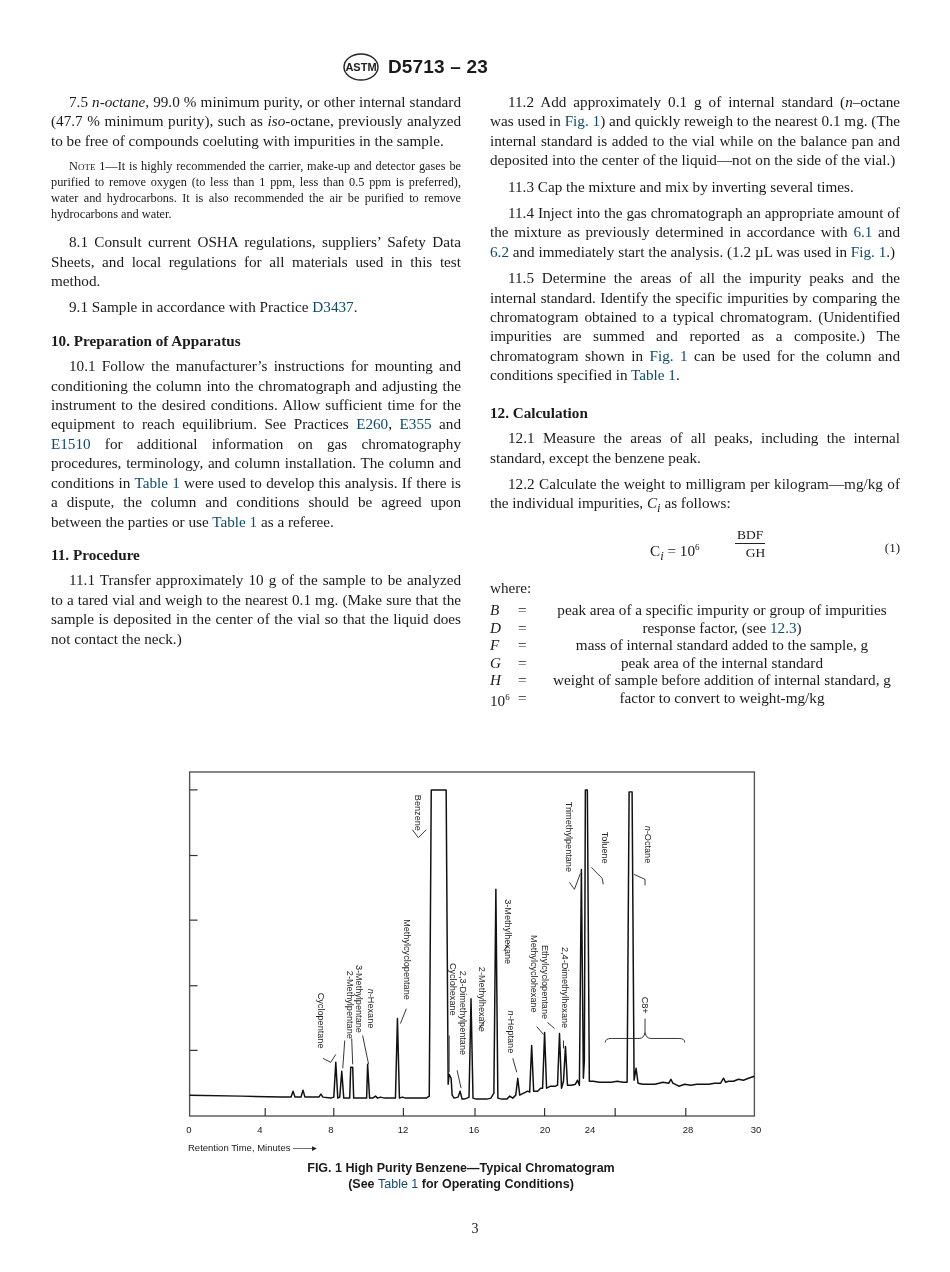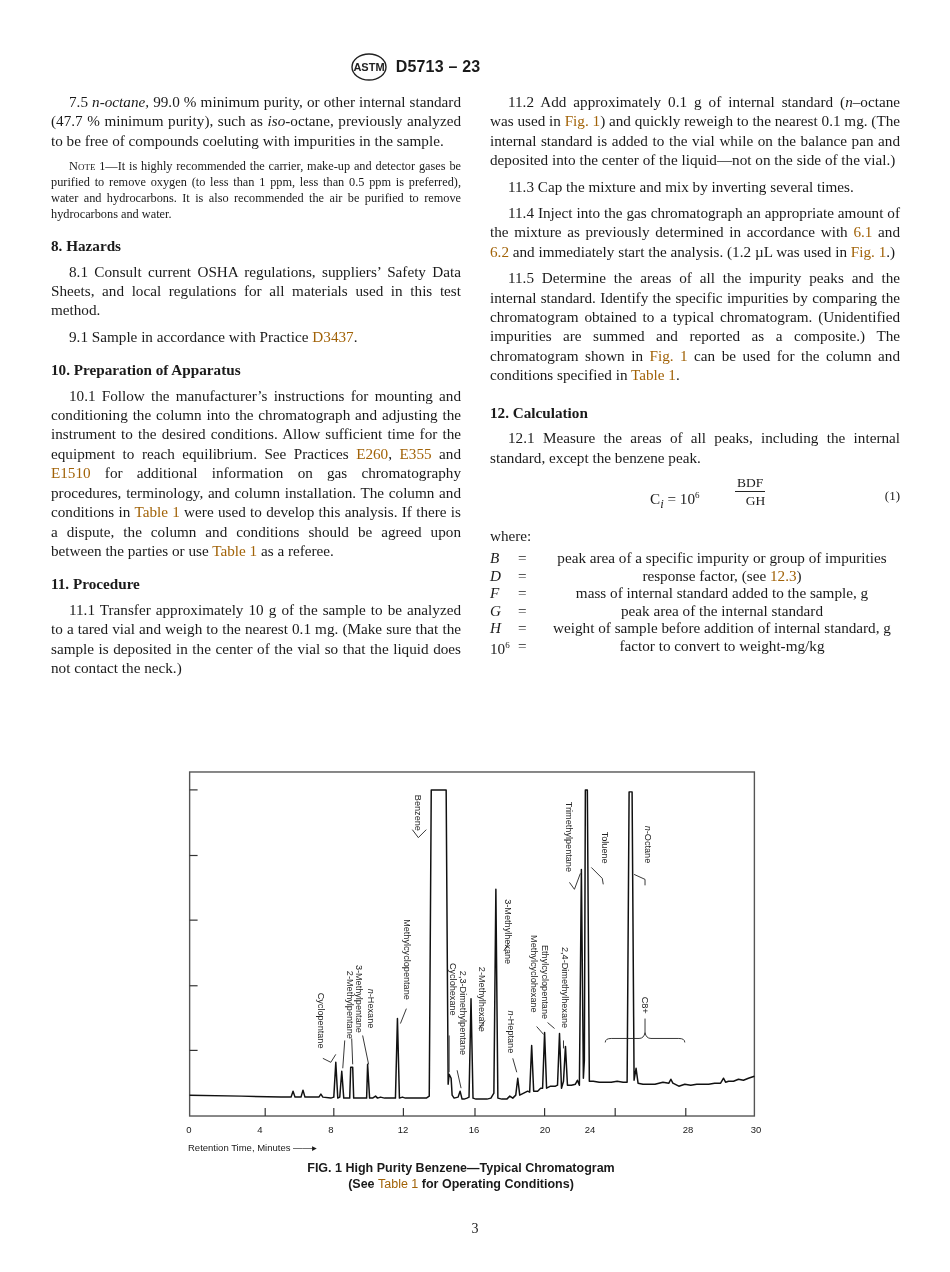--- a/index.html
+++ b/index.html
@@ -1,27 +1,27 @@
 <!DOCTYPE html>
 <html><head>
 <meta charset="utf-8">
 <style>
   html, body { margin: 0; padding: 0; background: #ffffff; }
   body { width: 950px; height: 1272px; position: relative; font-family: "Liberation Serif", "DejaVu Serif", serif; color: #1a1a1a; overflow: hidden; }
   .header { position: absolute; top: 52px; left: 0; width: 830px; text-align: center; }
   .header .logo { display: inline-block; vertical-align: middle; width: 38px; height: 30px; }
-  .header .docid { display: inline-block; vertical-align: middle; font-family: "Liberation Sans", "DejaVu Sans", sans-serif; font-weight: bold; font-size: 16px; margin-left: 4px; letter-spacing: 0.2px; }
+  .header .docid { display: inline-block; vertical-align: middle; font-family: "Liberation Sans", "DejaVu Sans", sans-serif; font-weight: bold; font-size: 19px; margin-left: 4px; letter-spacing: 0.2px; }
   .col { position: absolute; top: 92px; width: 410px; font-size: 15.2px; line-height: 19.4px; text-align: justify; }
   .col.left { left: 51px; }
   .col.right { left: 490px; }
   .para { margin: 0 0 7px 0; text-indent: 18px; }
   .note { font-size: 12.3px; line-height: 16px; text-indent: 18px; margin: 8px 0 10px 0; }
   .note .sc { font-variant: small-caps; }
   h3 { font-size: 15.2px; font-weight: bold; margin: 14px 0 6px 0; }
-  a, .link { color: #a16207; text-decoration: none; }
+  a, .link { color: #0c4a6e; text-decoration: none; }
   .eq { position: relative; height: 44px; margin: 6px 0 8px 0; }
   .eq .lhs { position: absolute; left: 160px; top: 12px; }
   .eq .frac { position: absolute; left: 245px; top: 0; text-align: right; font-size: 13.5px; line-height: 17px; }
   .eq .frac .num { border-bottom: 1px solid #222; padding: 0 2px; }
   .eq .num-label { position: absolute; right: 0; top: 12px; font-size: 13px; }
   .where { margin-top: 4px; }
   .defs { margin-top: 4px; }
   .def { display: flex; line-height: 17.5px; }
   .def .sym { width: 28px; font-style: italic; }
   .def .sym.nonit { font-style: normal; }
@@ -43,21 +43,20 @@
     <text x="19" y="19" text-anchor="middle" font-family="Liberation Sans, sans-serif" font-weight="bold" font-size="11" fill="#222">ASTM</text>
   </svg>
   <span class="docid">D5713 – 23</span>
 </div>
 
 <div class="col left">
   <p class="para"><span>7.5 </span><i>n-octane,</i><span> 99.0 % minimum purity, or other internal standard (47.7 % minimum purity), such as </span><i>iso</i><span>-octane, previously analyzed to be free of compounds coeluting with impurities in the sample.</span></p>
 
   <p class="note"><span class="sc">Note 1</span><span>—It is highly recommended the carrier, make-up and detector gases be purified to remove oxygen (to less than 1 ppm, less than 0.5 ppm is preferred), water and hydrocarbons. It is also recommended the air be purified to remove hydrocarbons and water.</span></p>
 
-  <h3>8.  Hazards</h3>
   <p class="para">8.1 Consult current OSHA regulations, suppliers’ Safety Data Sheets, and local regulations for all materials used in this test method.</p>
 
   <p class="para"><span>9.1  Sample in accordance with Practice </span><a class="link">D3437</a><span>.</span></p>
 
   <h3>10.  Preparation of Apparatus</h3>
   <p class="para"><span>10.1 Follow the manufacturer’s instructions for mounting and conditioning the column into the chromatograph and adjusting the instrument to the desired conditions. Allow sufficient time for the equipment to reach equilibrium. See Practices </span><a class="link">E260</a><span>, </span><a class="link">E355</a><span> and </span><a class="link">E1510</a><span> for additional information on gas chromatography procedures, terminology, and column installation. The column and conditions in </span><a class="link">Table 1</a><span> were used to develop this analysis. If there is a dispute, the column and conditions should be agreed upon between the parties or use </span><a class="link">Table 1</a><span> as a referee.</span></p>
 
   <h3>11.  Procedure</h3>
   <p class="para">11.1 Transfer approximately 10 g of the sample to be analyzed to a tared vial and weigh to the nearest 0.1 mg. (Make sure that the sample is deposited in the center of the vial so that the liquid does not contact the neck.)</p>
 </div>
@@ -66,20 +65,21 @@
   <p class="para"><span>11.2  Add approximately 0.1 g of internal standard (</span><i>n</i><span>–octane was used in </span><a class="link">Fig. 1</a><span>) and quickly reweigh to the nearest 0.1 mg. (The internal standard is added to the vial while on the balance pan and deposited into the center of the liquid—not on the side of the vial.)</span></p>
 
   <p class="para">11.3  Cap the mixture and mix by inverting several times.</p>
 
   <p class="para"><span>11.4 Inject into the gas chromatograph an appropriate amount of the mixture as previously determined in accordance with </span><a class="link">6.1</a><span> and </span><a class="link">6.2</a><span> and immediately start the analysis. (1.2 µL was used in </span><a class="link">Fig. 1</a><span>.)</span></p>
 
   <p class="para"><span>11.5 Determine the areas of all the impurity peaks and the internal standard. Identify the specific impurities by comparing the chromatogram obtained to a typical chromatogram. (Unidentified impurities are summed and reported as a composite.) The chromatogram shown in </span><a class="link">Fig. 1</a><span> can be used for the column and conditions specified in </span><a class="link">Table 1</a><span>.</span></p>
 
   <h3 style="margin-top:18px">12.  Calculation</h3>
   <p class="para">12.1  Measure the areas of all peaks, including the internal standard, except the benzene peak.</p>
+  <p class="para"><span>12.2 Calculate the weight to milligram per kilogram—mg/kg of the individual impurities, </span><i>C</i><sub><i>i</i></sub><span> as follows:</span></p>
 
   <div class="eq">
     <span class="lhs"><span>C</span><sub><i>i</i></sub><span> = 10</span><sup style="font-size:9px">6</sup></span>
     <span class="frac">
       <div class="num">BDF</div>
       <div>GH</div>
     </span>
     <span class="num-label">(1)</span>
   </div>
 

